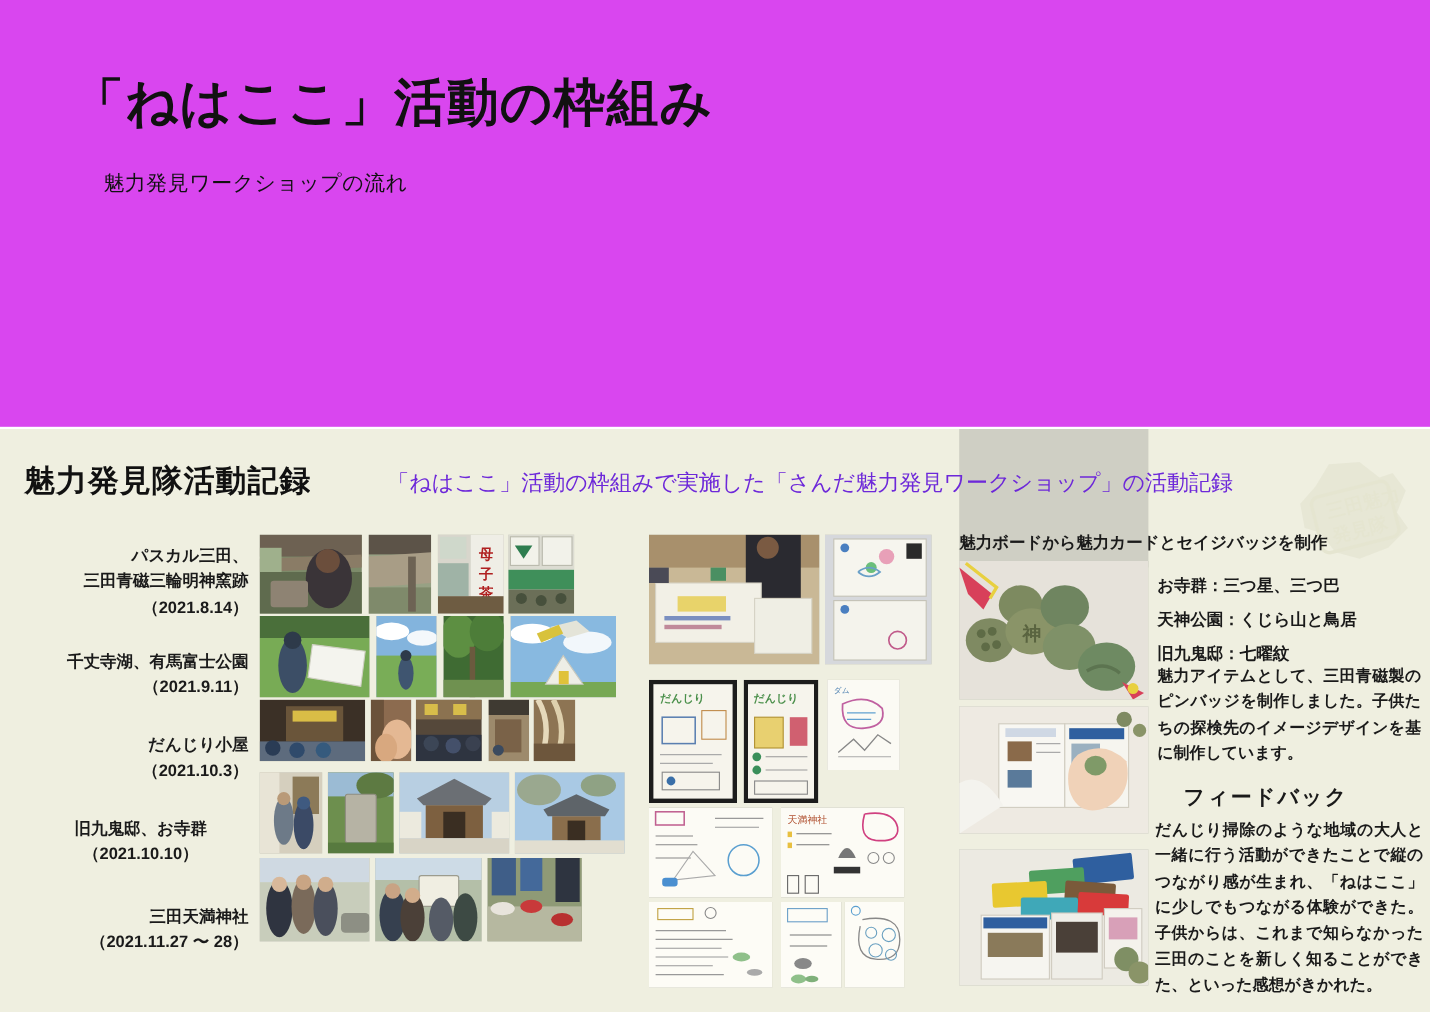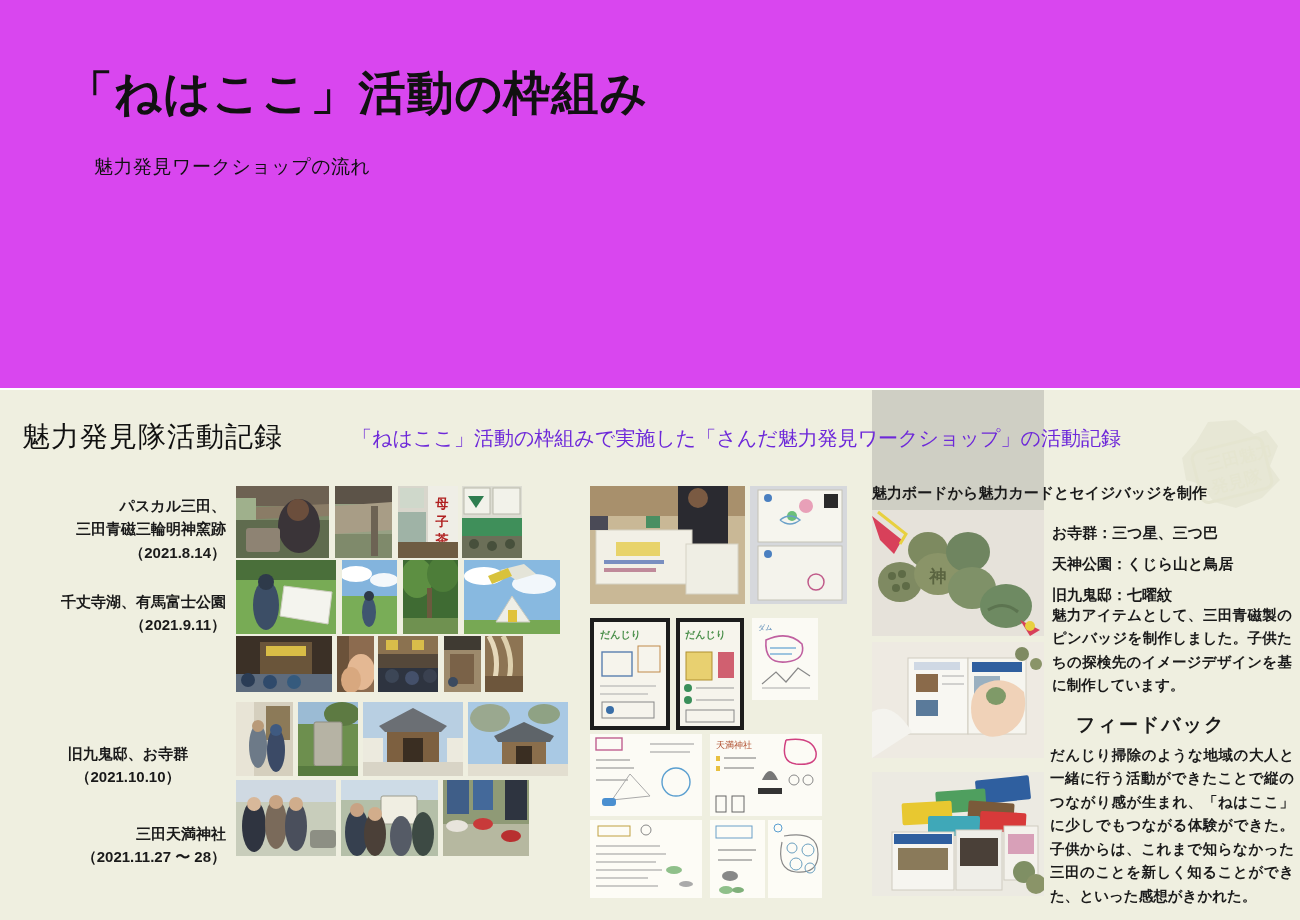--- a/index.html
+++ b/index.html
@@ -58,21 +58,21 @@
   
   .bottom-section {
     position: absolute; left: 0; top: 390px;
     width: 1300px; height: 530px;
     background: #efefe0;
     overflow: hidden;
   }
 
   .record-title {
     position: absolute; left: 22px; top: 418px;
-    font-size: 28px; font-weight: 400; color: #111111;
+    font-size: 28px; font-weight: 700; color: #111111;
     letter-spacing: 1px; white-space: nowrap;
   }
   .record-caption {
     position: absolute; left: 352px; top: 425px;
     font-size: 20px; font-weight: 400; color: #6d28d9;
     white-space: nowrap;
   }
 
   
   .watermark {
@@ -631,20 +631,24 @@
 
   <div class="trip-label" style="left:30px; top:494px; width:196px;">
     <span>パスカル三田、</span><br>
     <span>三田青磁三輪明神窯跡</span><br>
     <span class="date">（2021.8.14）</span>
   </div>
   <div class="trip-label" style="left:30px; top:590px; width:196px;">
     <span>千丈寺湖、有馬富士公園</span><br>
     <span class="date">（2021.9.11）</span>
   </div>
+  <div class="trip-label" style="left:30px; top:666px; width:196px;">
+    <span>だんじり小屋</span><br>
+    <span class="date">（2021.10.3）</span>
+  </div>
   <div class="trip-label" style="left:30px; top:742px; width:196px;text-align:center;">
     <span>旧九鬼邸、お寺群</span><br>
     <span class="date">（2021.10.10）</span>
   </div>
   <div class="trip-label" style="left:22px; top:822px; width:204px;">
     <span>三田天満神社</span><br>
     <span class="date">（2021.11.27 〜 28）</span>
   </div>
 
   <div class="badge-head">魅力ボードから魅力カードとセイジバッジを制作</div>

